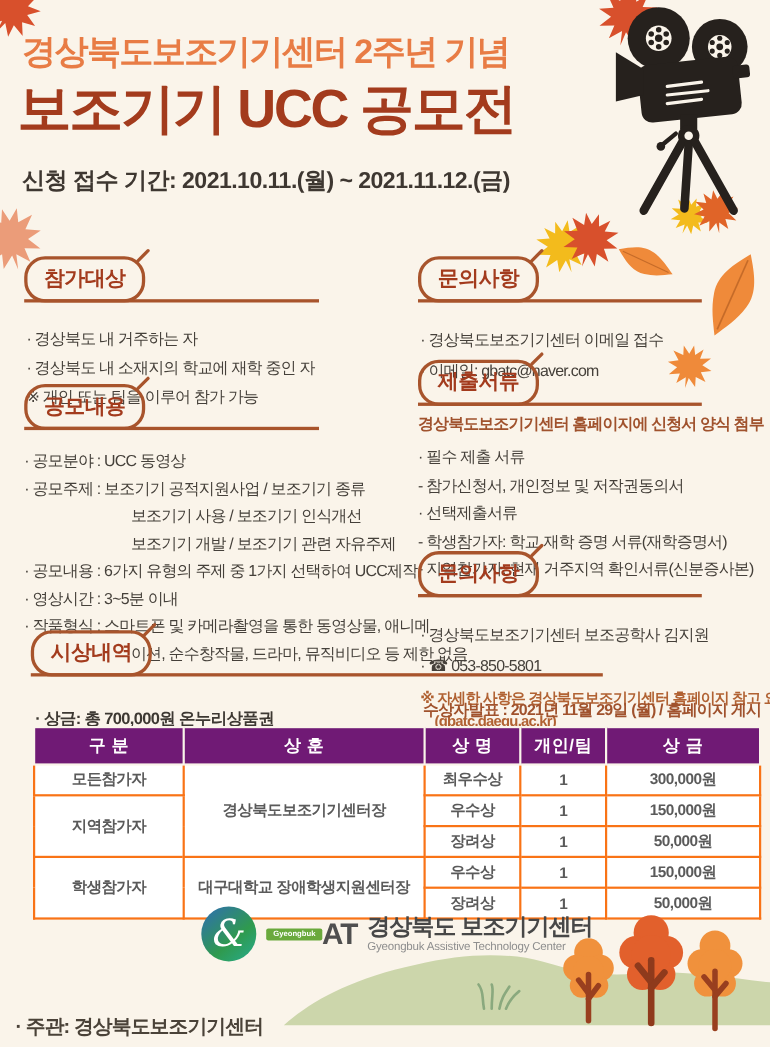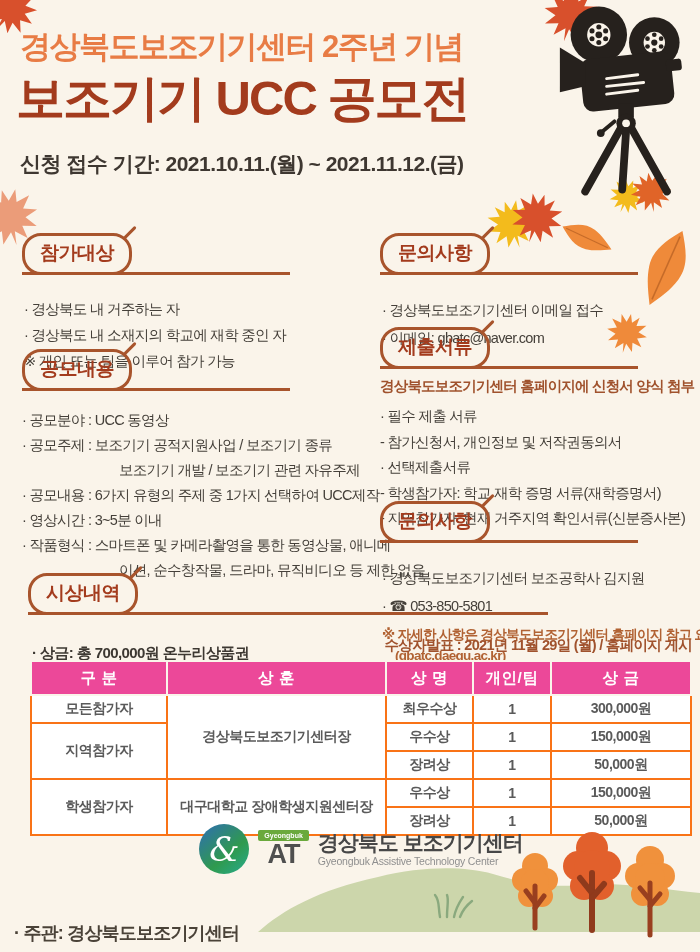--- a/index.html
+++ b/index.html
@@ -26,31 +26,31 @@
   .indent{padding-left:97px;}
   .docs-headline{font-size:14.5px;font-weight:800;color:#a0522d;letter-spacing:-0.8px;line-height:24px;white-space:nowrap;}
   .note{font-size:13.5px;font-weight:700;color:#b16233;letter-spacing:-0.7px;line-height:21px;white-space:nowrap;}
   .note2{padding-left:13px;}
 
   
   .awards-total{position:absolute;left:32px;top:644px;font-size:15px;font-weight:700;color:#3d3832;letter-spacing:-0.6px;}
   .awards-ann{position:absolute;left:358px;top:636px;width:334px;text-align:right;font-size:14.5px;font-weight:800;
               color:#a0522d;letter-spacing:-0.7px;}
   table.awards{position:absolute;left:30px;top:660px;width:660px;border-collapse:collapse;table-layout:fixed;}
-  table.awards th{background:#ec4899;color:#ffffff;font-size:15.5px;font-weight:800;height:30px;
+  table.awards th{background:#701a75;color:#ffffff;font-size:15.5px;font-weight:800;height:30px;
                   border:2px solid #faf4ea;letter-spacing:0.5px;}
   table.awards td{background:#ffffff;color:#5a5a5a;font-size:14px;font-weight:700;height:24px;text-align:center;
                   border:2px solid #f97316;letter-spacing:-0.5px;}
 
   
   .logo-row{position:absolute;left:0;top:824px;width:100%;display:flex;justify-content:center;align-items:center;gap:9px;}
   .logo-circle{width:50px;height:50px;border-radius:50%;background:linear-gradient(140deg,#2f6db5 0%,#2f9a4e 60%,#27ab8f 100%);
                color:#fff;display:flex;align-items:center;justify-content:center;font-size:34px;font-style:italic;
                font-family:"DejaVu Serif","Liberation Serif",serif;}
-  .at-stack{display:flex;flex-direction:column;align-items:center;}
+  .at-stack{display:flex;flex-direction:row;align-items:center;}
   .at-badge{background:#6aa93c;color:#fff;font-size:7px;font-weight:700;padding:1px 6px;border-radius:2px;line-height:9px;}
   .at-text{font-size:27px;font-weight:800;color:#4f4f4f;line-height:1;letter-spacing:-1px;}
   .logo-names{display:flex;flex-direction:column;}
   .logo-kr{font-size:21px;font-weight:800;color:#474747;letter-spacing:-1px;line-height:24px;}
   .logo-en{font-size:10.5px;color:#8f8f8f;letter-spacing:-0.2px;line-height:13px;}
   .foot-line{position:absolute;left:14px;font-size:18px;font-weight:700;color:#4a4238;letter-spacing:-0.8px;white-space:nowrap;margin-top:28px;}
   .foot-1{top:893px;} .foot-2{top:922px;}
 
   .deco{position:absolute;pointer-events:none;}
 </style>
@@ -165,20 +165,21 @@
   </div>
 
   <div class="sec" style="left:22px;top:352px;width:268px;">
     <div class="sec-head">
       <span class="sec-tag">공모내용</span>
     </div>
   </div>
   <div class="sec-body content-body" style="position:absolute;left:22px;top:396px;">
     <div class="line">· 공모분야 : UCC 동영상</div>
     <div class="line">· 공모주제 : 보조기기 공적지원사업 / 보조기기 종류</div>
+    <div class="line indent">보조기기 사용 / 보조기기 인식개선</div>
     <div class="line indent">보조기기 개발 / 보조기기 관련 자유주제</div>
     <div class="line">· 공모내용 : 6가지 유형의 주제 중 1가지 선택하여 UCC제작</div>
     <div class="line">· 영상시간 : 3~5분 이내</div>
     <div class="line">· 작품형식 : 스마트폰 및 카메라촬영을 통한 동영상물, 애니메</div>
     <div class="line indent">이션, 순수창작물, 드라마, 뮤직비디오 등 제한 없음</div>
   </div>
 
   <div class="sec" style="left:380px;top:236px;width:258px;">
     <div class="sec-head">
       <span class="sec-tag">문의사항</span>

